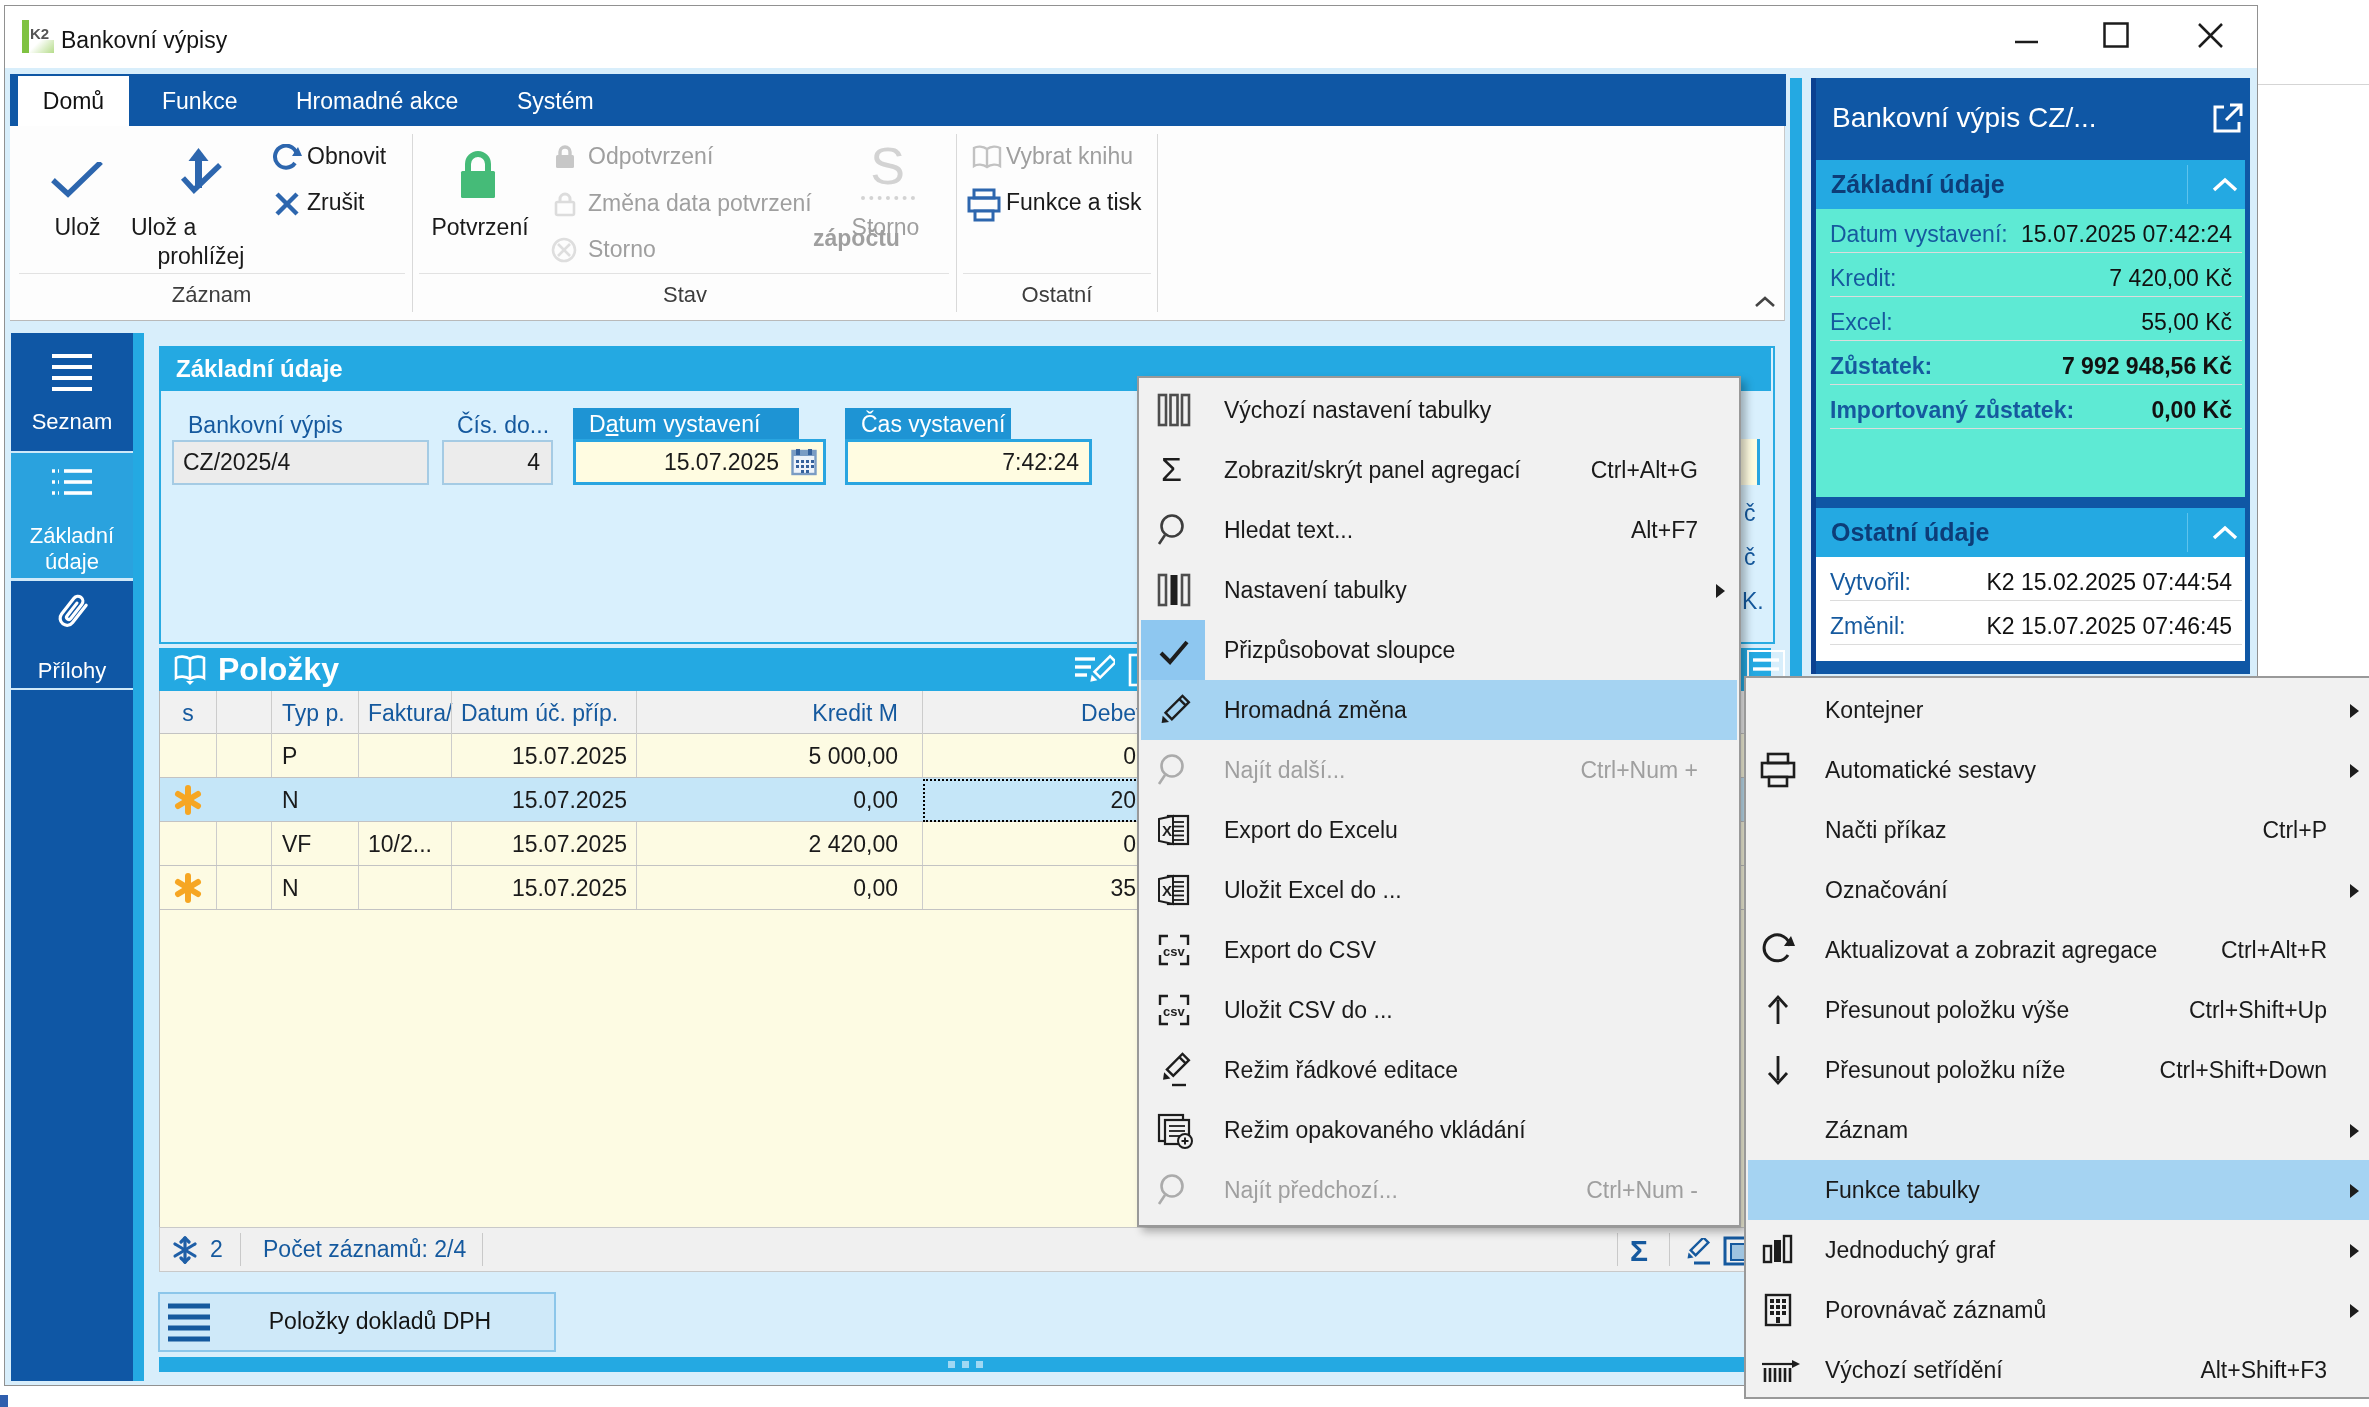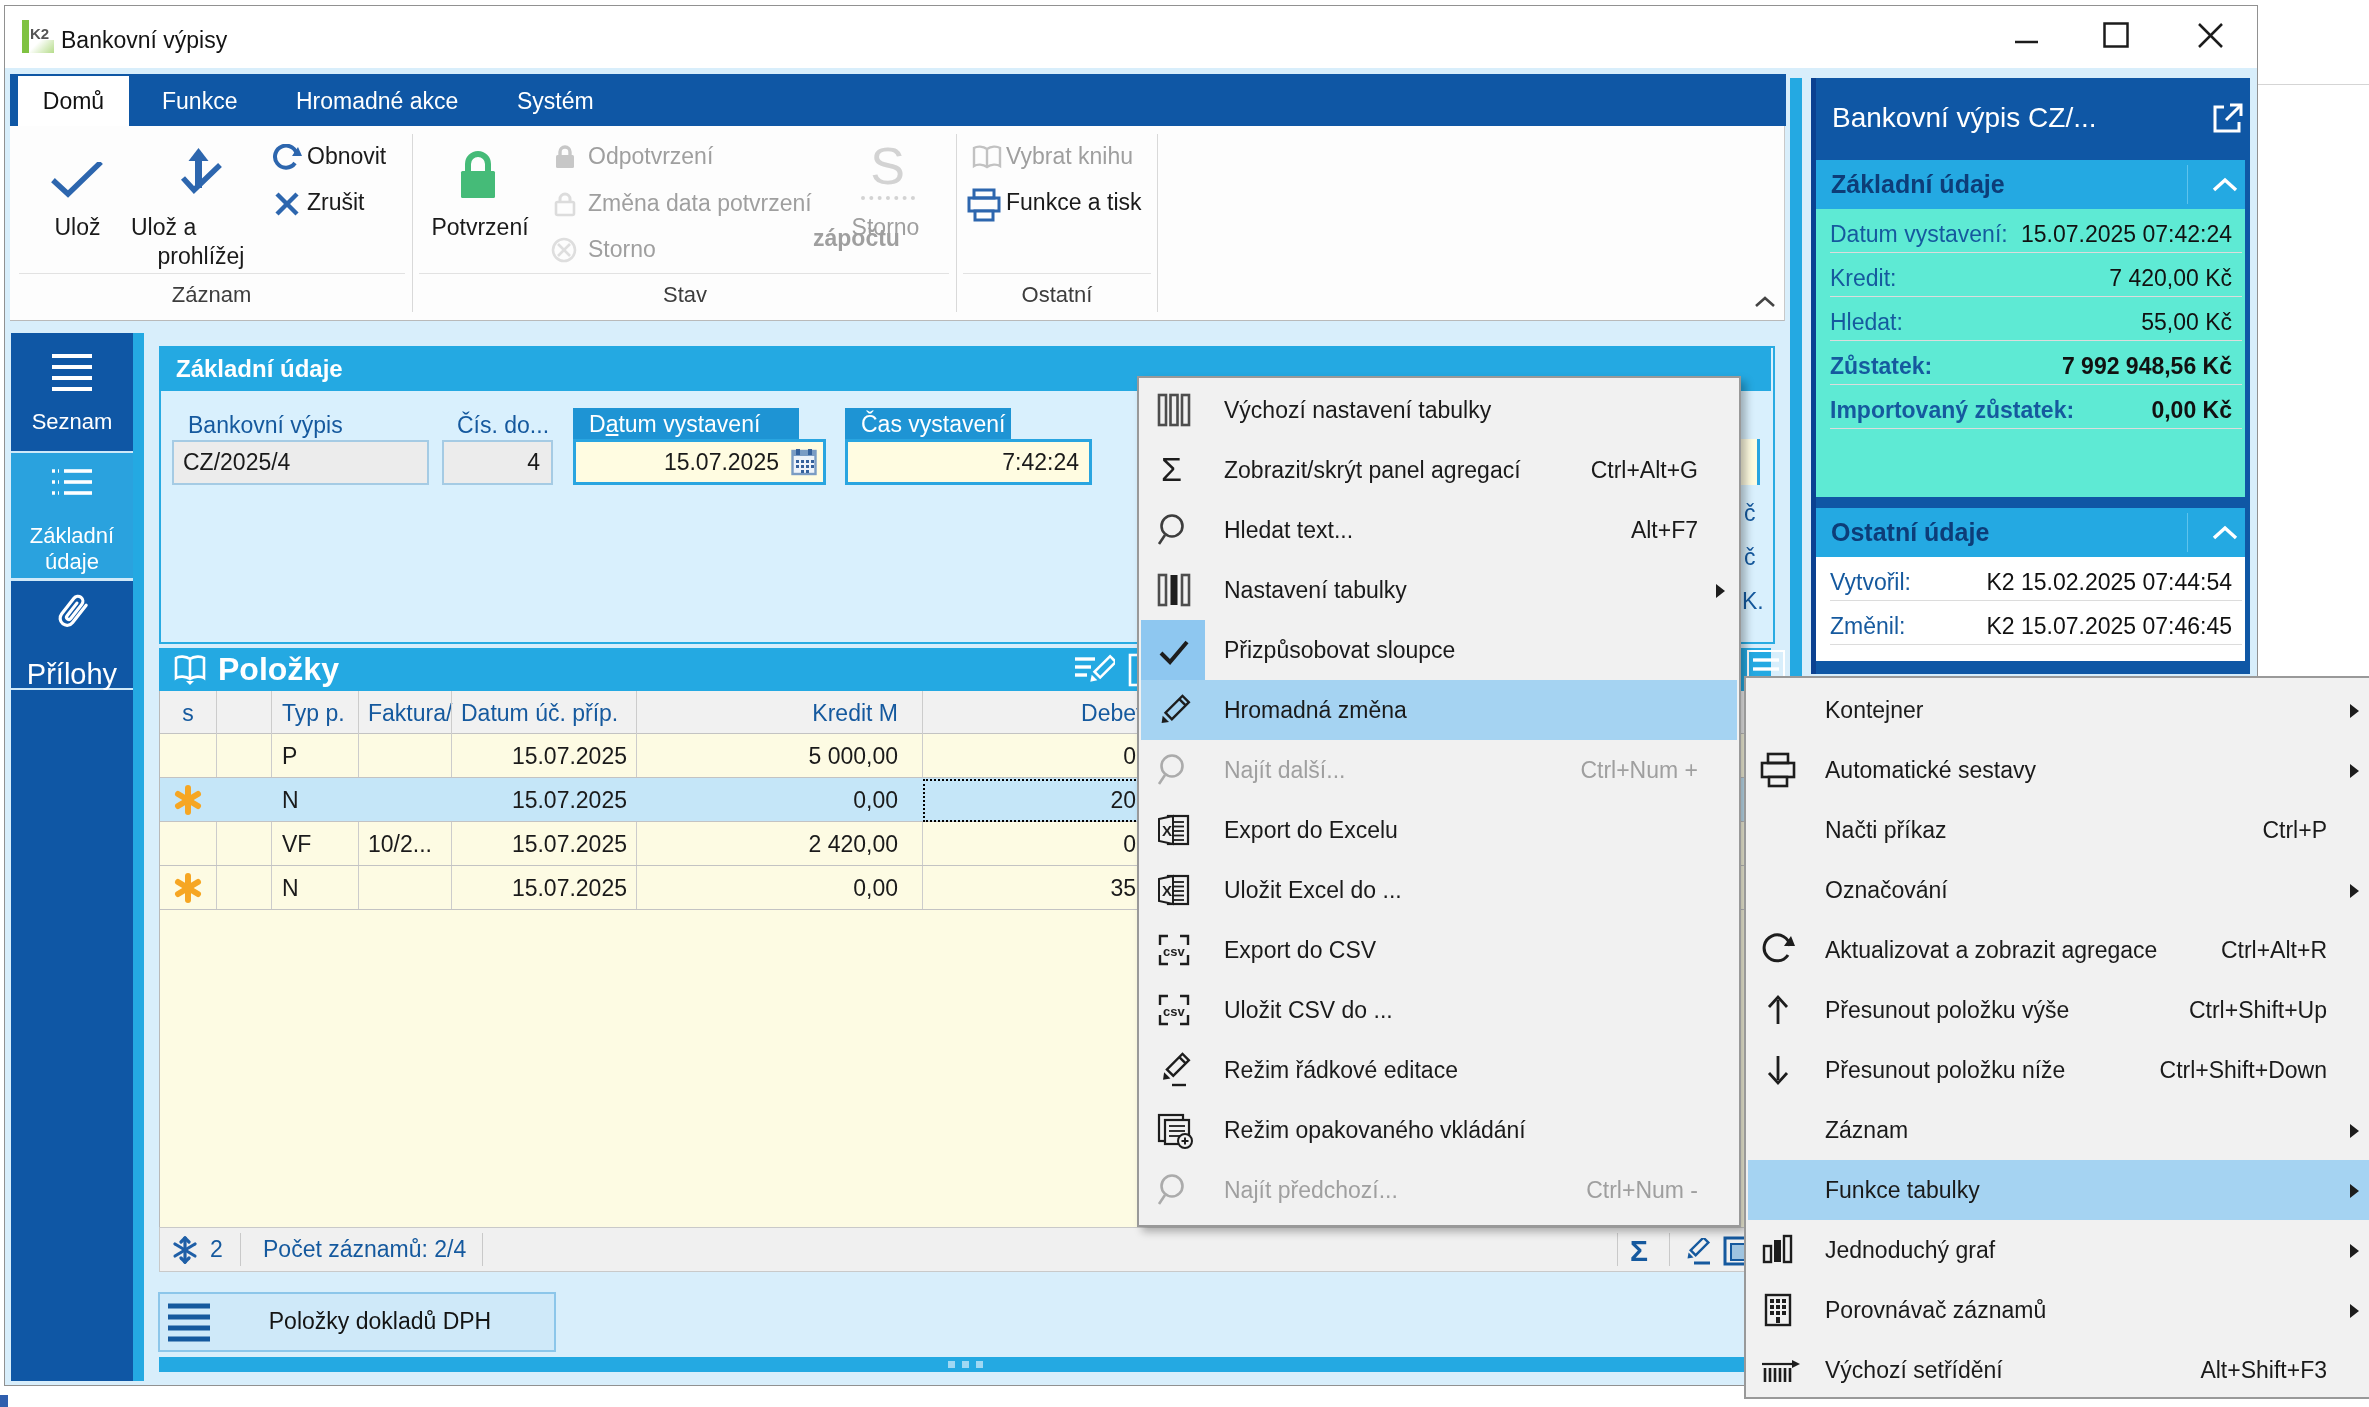--- a/index.html
+++ b/index.html
@@ -154,21 +154,21 @@
       <line x1="12" y1="25" x2="40" y2="25" stroke="#fff" stroke-width="3.6"></line>
     </svg>
     <div class="a wtxt" style="left:0;top:190px;width:122px;text-align:center;font-size:22px;">Základní</div>
     <div class="a wtxt" style="left:0;top:216px;width:122px;text-align:center;font-size:22px;">údaje</div>
 
     <div class="a" style="left:0px;top:245px;width:122px;height:3px;background:#cfe9f9;"></div>
     <div class="a" style="left:0px;top:247px;width:122px;height:108px;border-bottom:2px solid #cfe9f9;"></div>
     <svg class="a" style="left:40px;top:258px;" width="44" height="46" viewBox="0 0 44 46">
       <path d="M27 8 v22 a7 7 0 0 1 -14 0 v-20 a5 5 0 0 1 10 0 v18 a2.3 2.3 0 0 1 -4.6 0 v-16" fill="none" stroke="#ffffff" stroke-width="3.2" stroke-linecap="round" transform="rotate(38 22 23)"></path>
     </svg>
-    <div class="a wtxt" style="left:0;top:325px;width:122px;text-align:center;font-size:29px;">Přílohy</div>
+    <div class="a wtxt" style="left:0;top:325px;width:122px;text-align:center;font-size:22px;">Přílohy</div>
   </div>
 
   <div class="a" style="left:159px;top:346px;width:1612px;height:294px;background:#d9f0fd;border:2px solid #29abe2;"></div>
   <div class="a cyan" style="left:159px;top:346px;width:1612px;height:45px;"></div>
   <div class="a wtxt" style="left:176px;top:346px;height:45px;line-height:45px;font-weight:bold;font-size:24px;">Základní údaje</div>
   <div id="form" class="a" style="left:0;top:0;">
 
     <div class="a ltxt" style="left:188px;top:412px;">Bankovní výpis</div>
     <div class="a ltxt" style="left:457px;top:412px;">Čís. do...</div>
     <div class="a" style="left:573px;top:408px;width:226px;height:31px;background:#1e94d4;"></div>
@@ -359,21 +359,21 @@
     <svg class="a" style="left:394px;top:98px;" width="30" height="18" viewBox="0 0 30 18">
       <polyline points="4,14 15,4 26,14" fill="none" stroke="#fff" stroke-width="3.4"></polyline>
     </svg>
     <div class="a" style="left:0px;top:131px;width:429px;height:288px;background:#5eead4;">
       <div class="a ltxt" style="left:14px;top:12px;">Datum vystavení:</div>
       <div class="a" style="left:150px;top:12px;width:266px;text-align:right;color:#111;">15.07.2025 07:42:24</div>
       <div class="a" style="left:14px;top:43px;width:412px;height:1px;background:#dcdcdc;"></div>
       <div class="a ltxt" style="left:14px;top:56px;">Kredit:</div>
       <div class="a" style="left:150px;top:56px;width:266px;text-align:right;color:#111;">7 420,00 Kč</div>
       <div class="a" style="left:14px;top:87px;width:412px;height:1px;background:#dcdcdc;"></div>
-      <div class="a ltxt" style="left:14px;top:100px;">Hledat:</div>
+      <div class="a ltxt" style="left:14px;top:100px;">Excel:</div>
       <div class="a" style="left:150px;top:100px;width:266px;text-align:right;color:#111;">55,00 Kč</div>
       <div class="a" style="left:14px;top:131px;width:412px;height:1px;background:#dcdcdc;"></div>
       <div class="a ltxt" style="left:14px;top:144px;font-weight:bold;">Zůstatek:</div>
       <div class="a" style="left:150px;top:144px;width:266px;text-align:right;color:#111;font-weight:bold;">7 992 948,56 Kč</div>
       <div class="a" style="left:14px;top:175px;width:412px;height:1px;background:#dcdcdc;"></div>
       <div class="a ltxt" style="left:14px;top:188px;font-weight:bold;">Importovaný zůstatek:</div>
       <div class="a" style="left:150px;top:188px;width:266px;text-align:right;color:#111;font-weight:bold;">0,00 Kč</div>
       <div class="a" style="left:14px;top:219px;width:412px;height:1px;background:#dcdcdc;"></div>
     </div>
 

